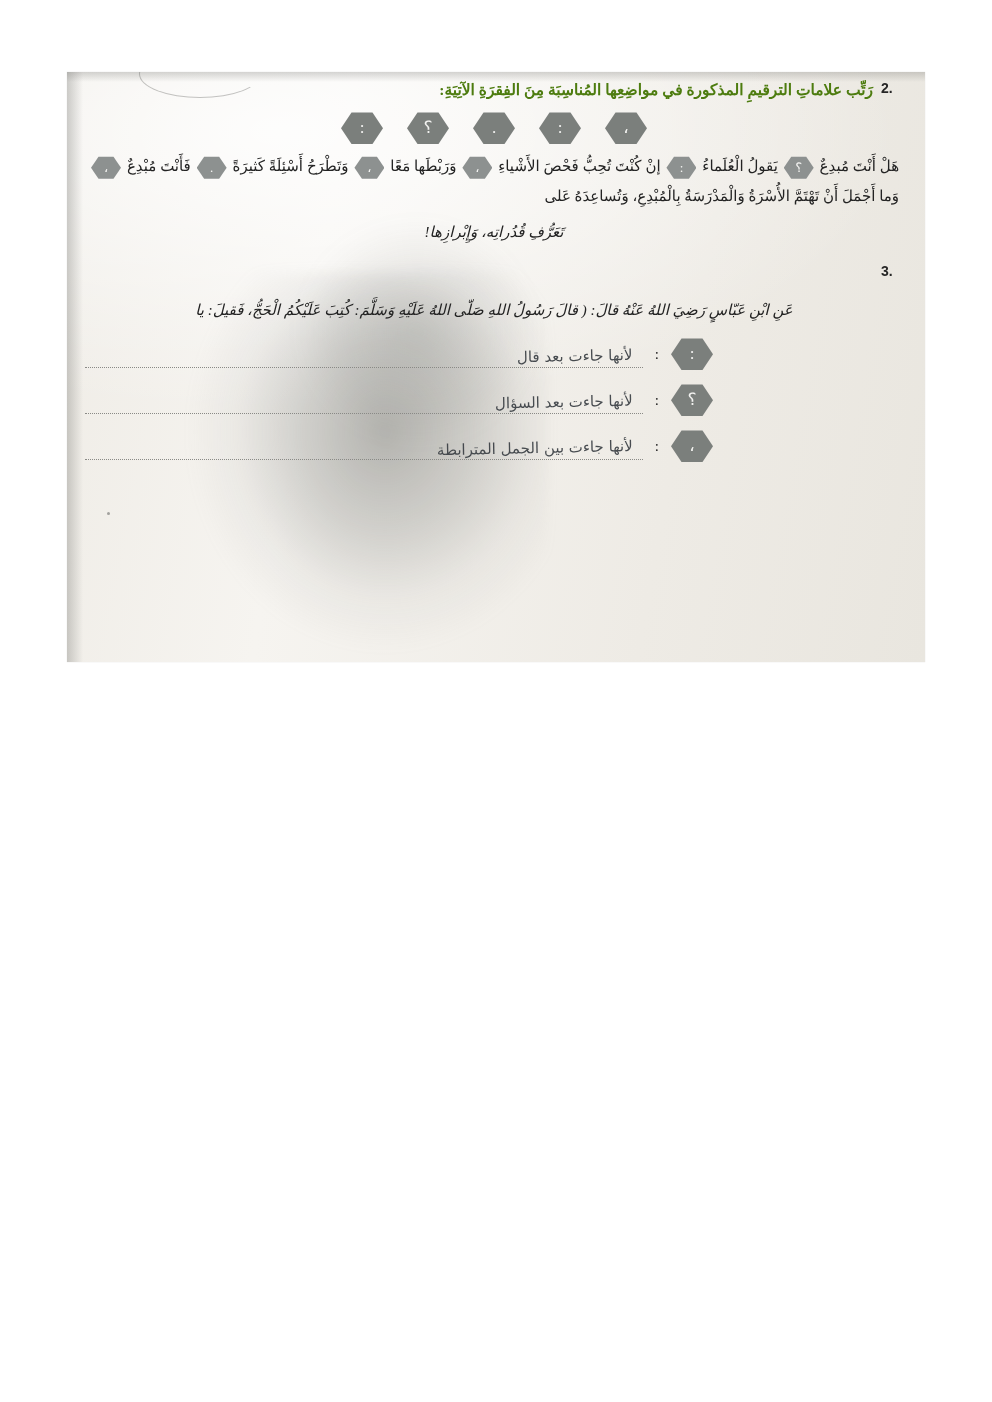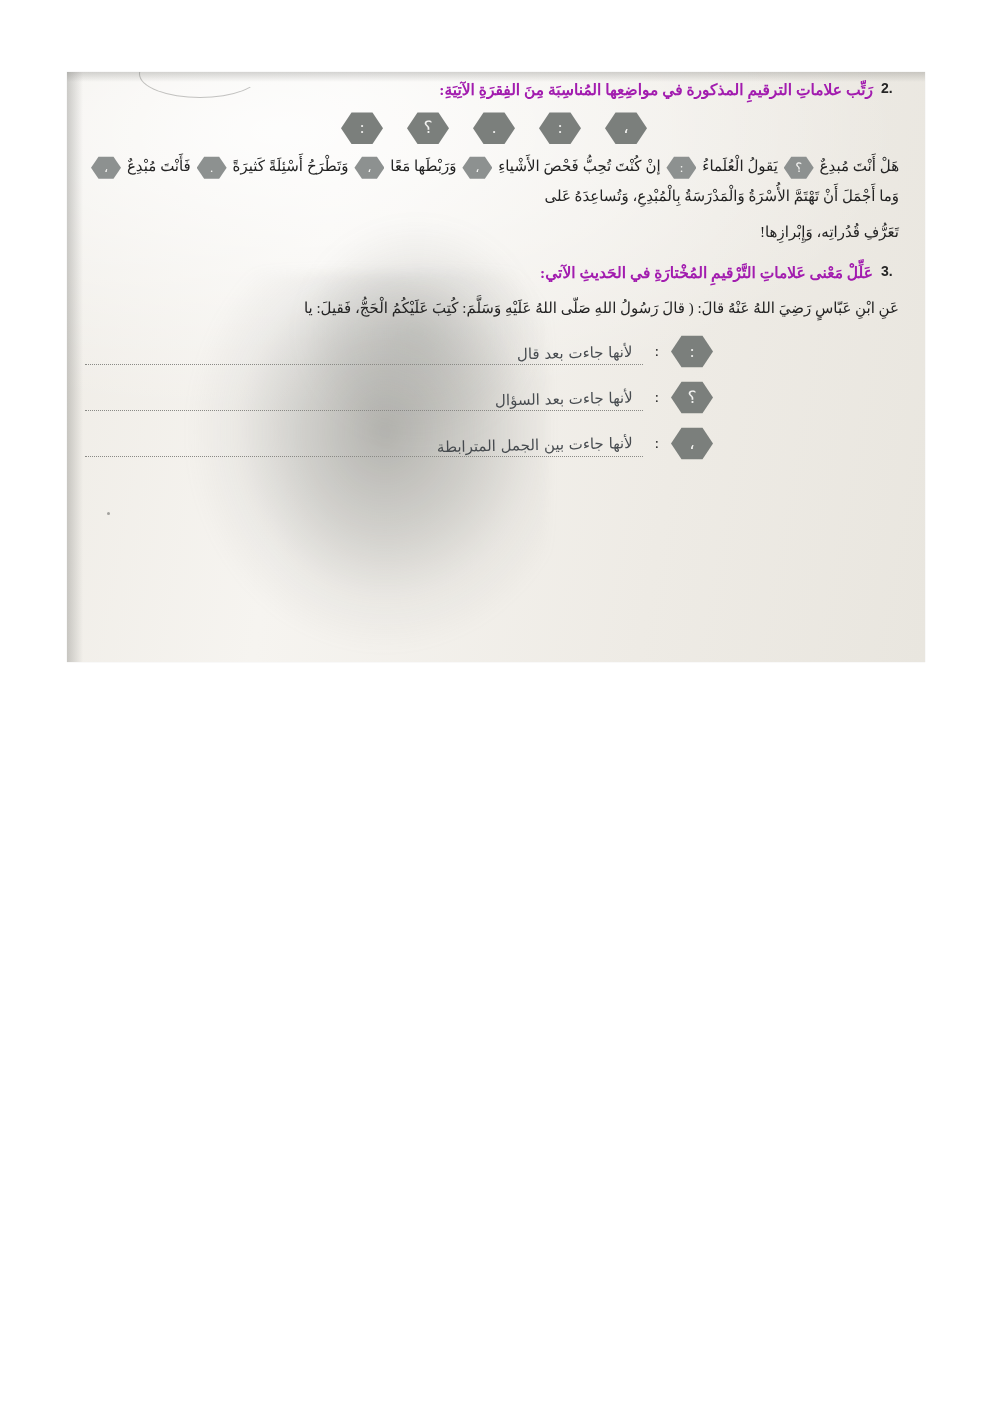--- a/index.html
+++ b/index.html
@@ -100,32 +100,33 @@
     min-width: 22px;
     text-align: left;
     direction: ltr;
     padding-top: 2px;
   }
   .q-text {
     font-size: 15.5px;
     font-weight: 700;
     line-height: 1.5;
     letter-spacing: 0px;
-    color: #a21caf;
+    color: #4d7c0f;
   }
 
   .para {
     font-size: 15px;
     line-height: 2.0;
     text-align: justify;
     color: #232323;
     margin: 6px 4px 0 4px;
   }
   .para-center {
-    text-align: right;
+    text-align: center;
+    font-style: italic;
   }
 
   
   .hex {
     display: inline-block;
     width: 42px;
     height: 34px;
     background: #7b7f7c;
     clip-path: polygon(25% 4%, 75% 4%, 100% 50%, 75% 96%, 25% 96%, 0% 50%);
     color: #f2f2f0;
@@ -253,24 +254,23 @@
         <span>أَسْئِلَةً كَثيرَةً</span>
         <span class="hex small">.</span>
         <span>فَأَنْتَ مُبْدِعٌ</span>
         <span class="hex small">،</span>
         <span>وَما أَجْمَلَ أَنْ تَهْتَمَّ الأُسْرَةُ وَالْمَدْرَسَةُ بِالْمُبْدِعِ، وَتُساعِدَهُ عَلى</span>
       </div>
       <div class="para para-center">تَعَرُّفِ قُدُراتِه، وَإِبْرازِها!</div>
 
       <div class="q-row" style="margin-top:14px;">
         <div class="q-num">3.</div>
-        <div class="q-text">عَلِّلْ مَعْنى عَلاماتِ التَّرْقيمِ المُخْتارَةِ في الحَديثِ الآتي:</div>
-      </div>
-
-      <div class="para para-center" style="margin-top:8px;">عَنِ ابْنِ عَبّاسٍ رَضِيَ اللهُ عَنْهُ قالَ: ( قالَ رَسُولُ اللهِ صَلّى اللهُ عَلَيْهِ وَسَلَّمَ: كُتِبَ عَلَيْكُمُ الْحَجُّ، فَقيلَ: يا</div>
+      </div>
+
+      <div class="para para-center" style="margin-top:16px;">عَنِ ابْنِ عَبّاسٍ رَضِيَ اللهُ عَنْهُ قالَ: ( قالَ رَسُولُ اللهِ صَلّى اللهُ عَلَيْهِ وَسَلَّمَ: كُتِبَ عَلَيْكُمُ الْحَجُّ، فَقيلَ: يا</div>
 
       <div class="ans-row">
         <div class="ans-hex-wrap">
           <span class="hex">:</span>
         </div>
         <span class="colon">:</span>
         <div class="ans-line">
           <span class="hand">لأنها جاءت بعد قال</span>
         </div>
       </div>

